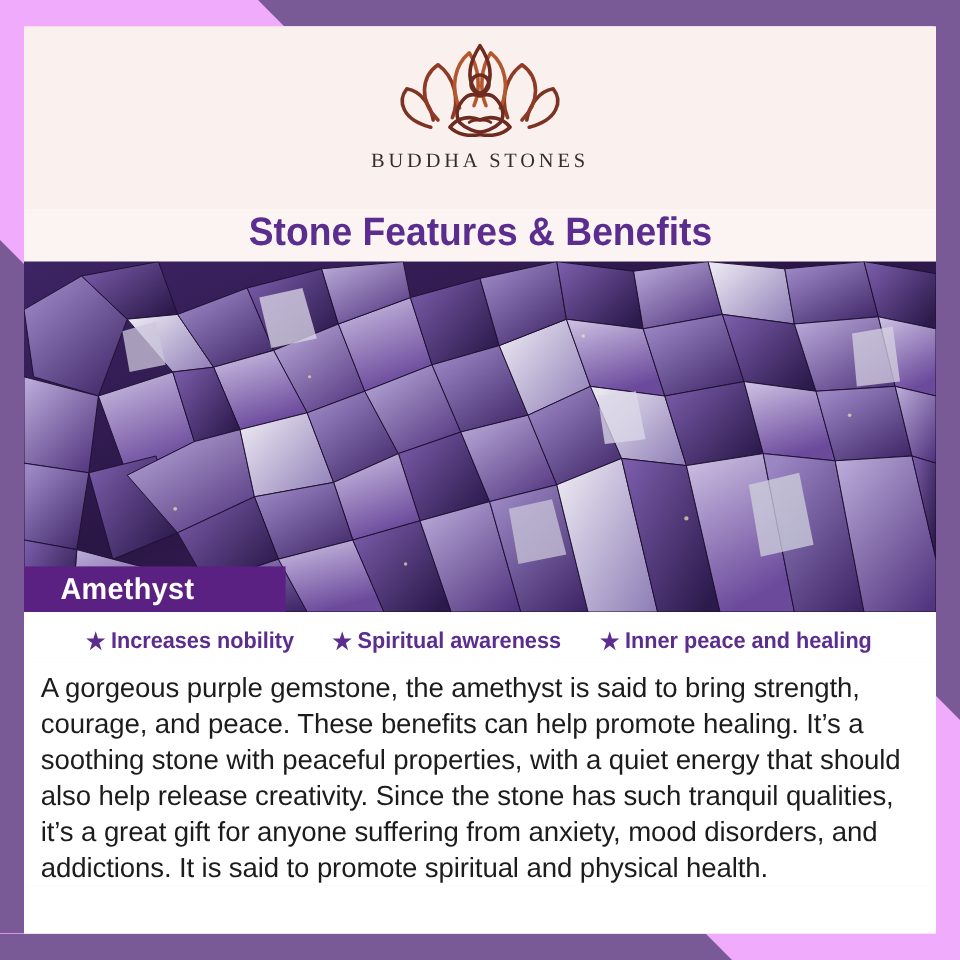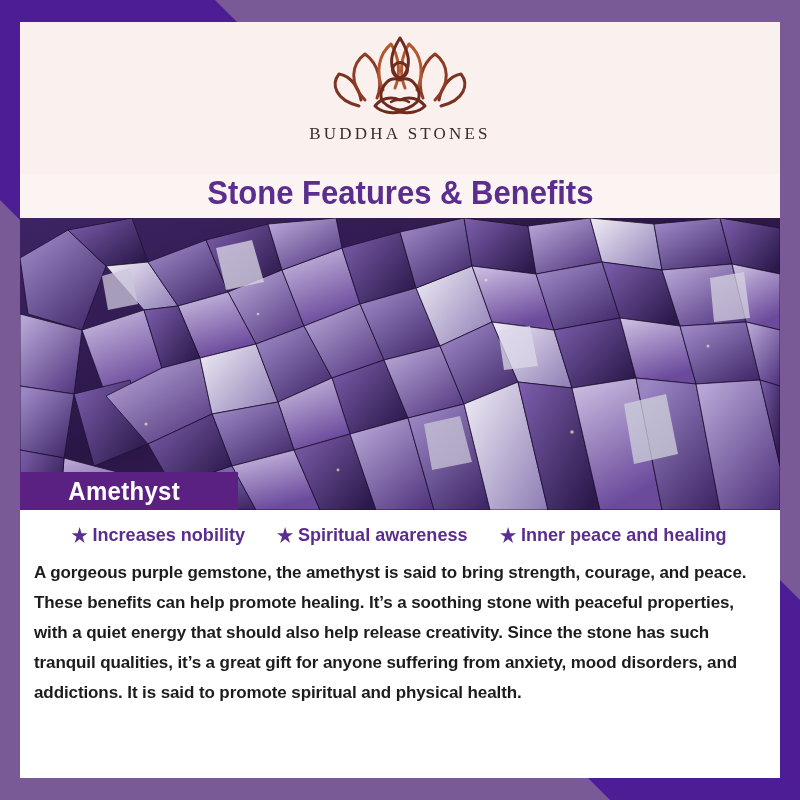--- a/index.html
+++ b/index.html
@@ -5,21 +5,21 @@
   html, body {
     margin: 0;
     padding: 0;
     background: #ffffff;
   }
   .page {
     position: relative;
     width: 800px;
     height: 800px;
     overflow: hidden;
-    background: #4c1d95;
+    background: #f0abfc;
     font-family: "Liberation Sans", sans-serif;
   }
 
   
   .frame-top {
     position: absolute;
     top: 0;
     left: 0;
     width: 800px;
     height: 22px;
@@ -127,21 +127,21 @@
   }
   .stone-tag {
     position: absolute;
     left: 0;
     bottom: 0;
     height: 38px;
     width: 218px;
     background: #5b2182;
     display: flex;
     align-items: center;
-    padding-left: 46px;
+    padding-left: 28px;
     box-sizing: border-box;
   }
   .stone-tag span {
     color: #ffffff;
     font-size: 25px;
     font-weight: bold;
     letter-spacing: 0.3px;
     transform: scaleX(0.96);
   }
 
@@ -170,23 +170,23 @@
     color: #5b2d8e;
   }
 
   
   .desc-wrap {
     background: #ffffff;
     padding: 6px 14px 0 14px;
   }
   .desc {
     color: #1c1c1c;
-    font-size: 17px;
+    font-size: 23px;
     line-height: 30px;
-    font-weight: bold;
+    font-weight: normal;
     letter-spacing: -0.1px;
     margin: 0;
   }
 
   .filler {
     background: #ffffff;
     flex: 1;
   }
   .card-inner {
     display: flex;

